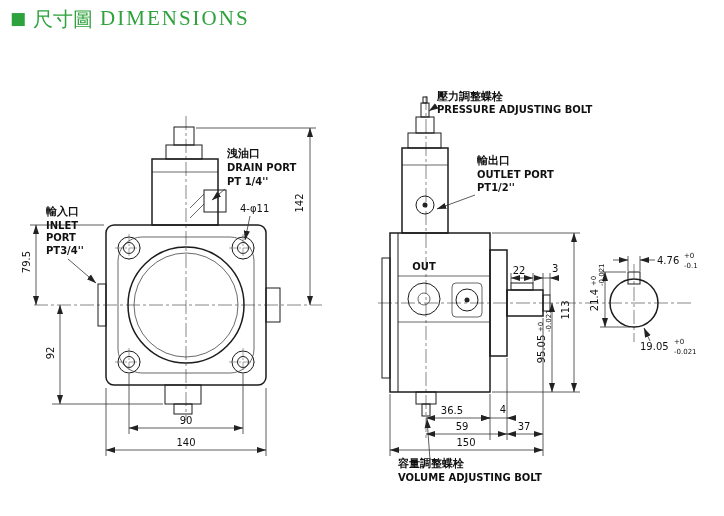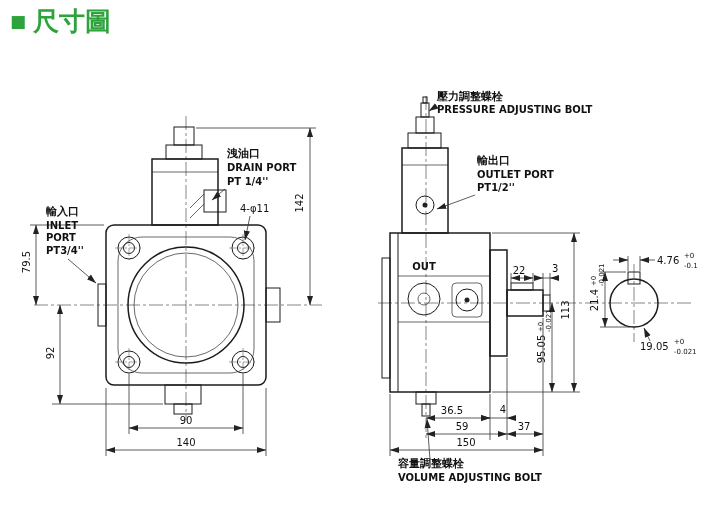--- a/index.html
+++ b/index.html
@@ -2,40 +2,41 @@
 <html><head>
 <meta charset="utf-8">
 <style>
   html,body{margin:0;padding:0;}
   body{
     width:724px;height:516px;background:#ffffff;position:relative;overflow:hidden;
     font-family:"DejaVu Sans", sans-serif;
   }
   .header{position:absolute;left:10px;top:8px;display:flex;align-items:center;gap:7px;color:#2ea23c;}
   .bullet{font-size:17px;line-height:1;}
-  .title-cjk{font-size:26px;font-weight:bold;line-height:1;}
+  .title-cjk{font-size:20px;font-weight:normal;line-height:1;}
   .title-en{font-size:21px;font-family:"Liberation Serif", serif;letter-spacing:2px;line-height:1;}
   svg{position:absolute;left:0;top:0;}
   .ol{fill:none;stroke:#1c1c1c;stroke-width:1.5;}
   .ol2{fill:none;stroke:#1c1c1c;stroke-width:1;}
   .thin{fill:none;stroke:#2a2a2a;stroke-width:0.7;}
   .dim line, line.dim{stroke:#333;stroke-width:0.8;fill:none;}
   .cl{stroke:#555;stroke-width:0.7;stroke-dasharray:14 3 3 3;fill:none;}
   .cl2{stroke:#666;stroke-width:0.6;stroke-dasharray:8 2 2 2;fill:none;}
   .dimtxt{font-size:10px;fill:#111;}
   .toltxt{font-size:7px;fill:#111;}
   .lbl-cjk{font-size:11px;font-weight:bold;fill:#111;}
   .lbl-en{font-size:10px;font-weight:bold;fill:#111;}
 </style>
 </head>
 <body>
 
 <div class="header">
   <span class="bullet">■</span>
   <span class="title-cjk">尺寸圖</span>
+  <span class="title-en">DIMENSIONS</span>
 </div>
 
 <svg viewBox="0 0 724 516" width="724" height="516">
   <defs>
     <marker id="arr" markerWidth="11" markerHeight="9" refX="9.3" refY="4" orient="auto-start-reverse" markerUnits="userSpaceOnUse">
       <path d="M0,0.9 L9.5,4 L0,7.1 Z" fill="#222"></path>
     </marker>
   </defs>
 
   <g>

